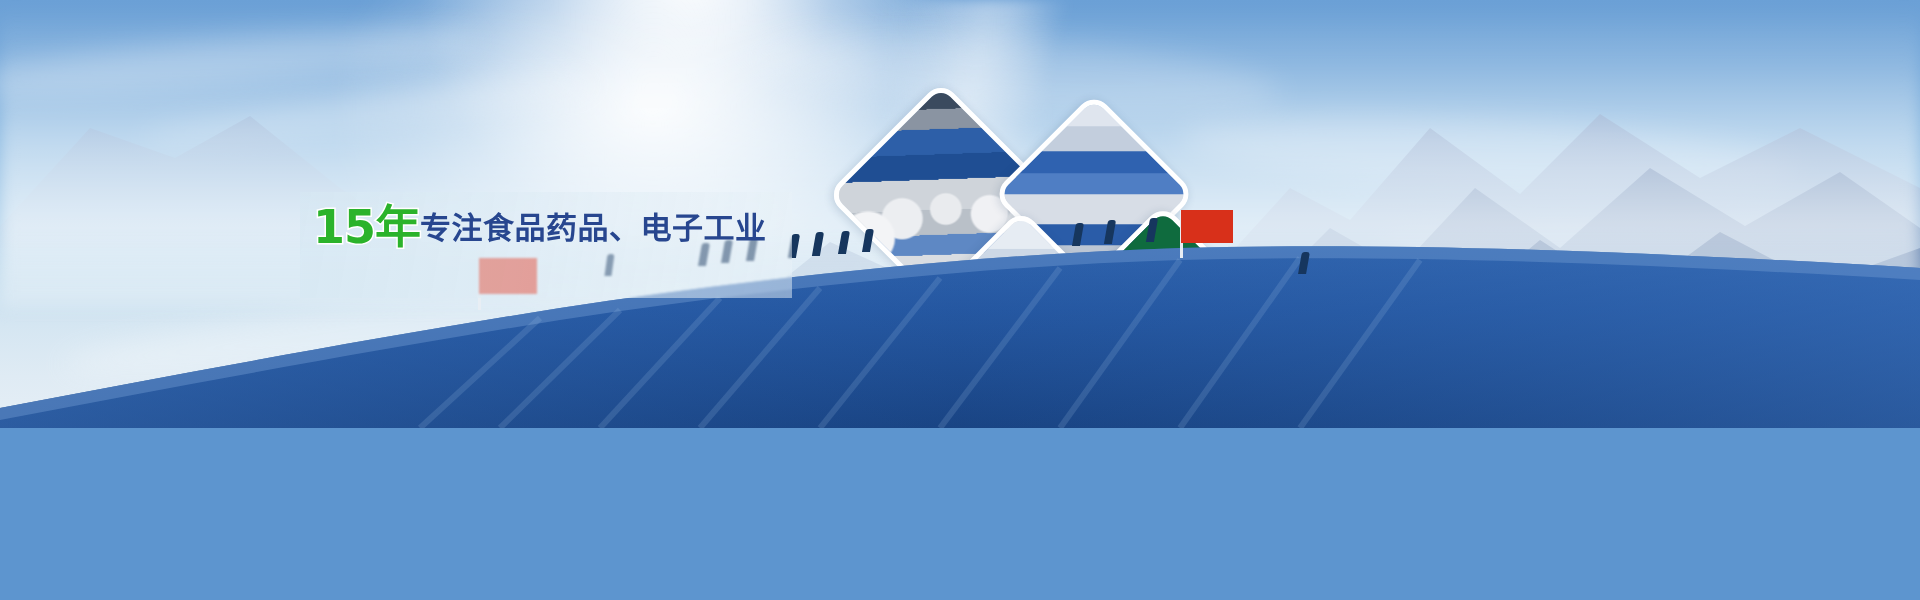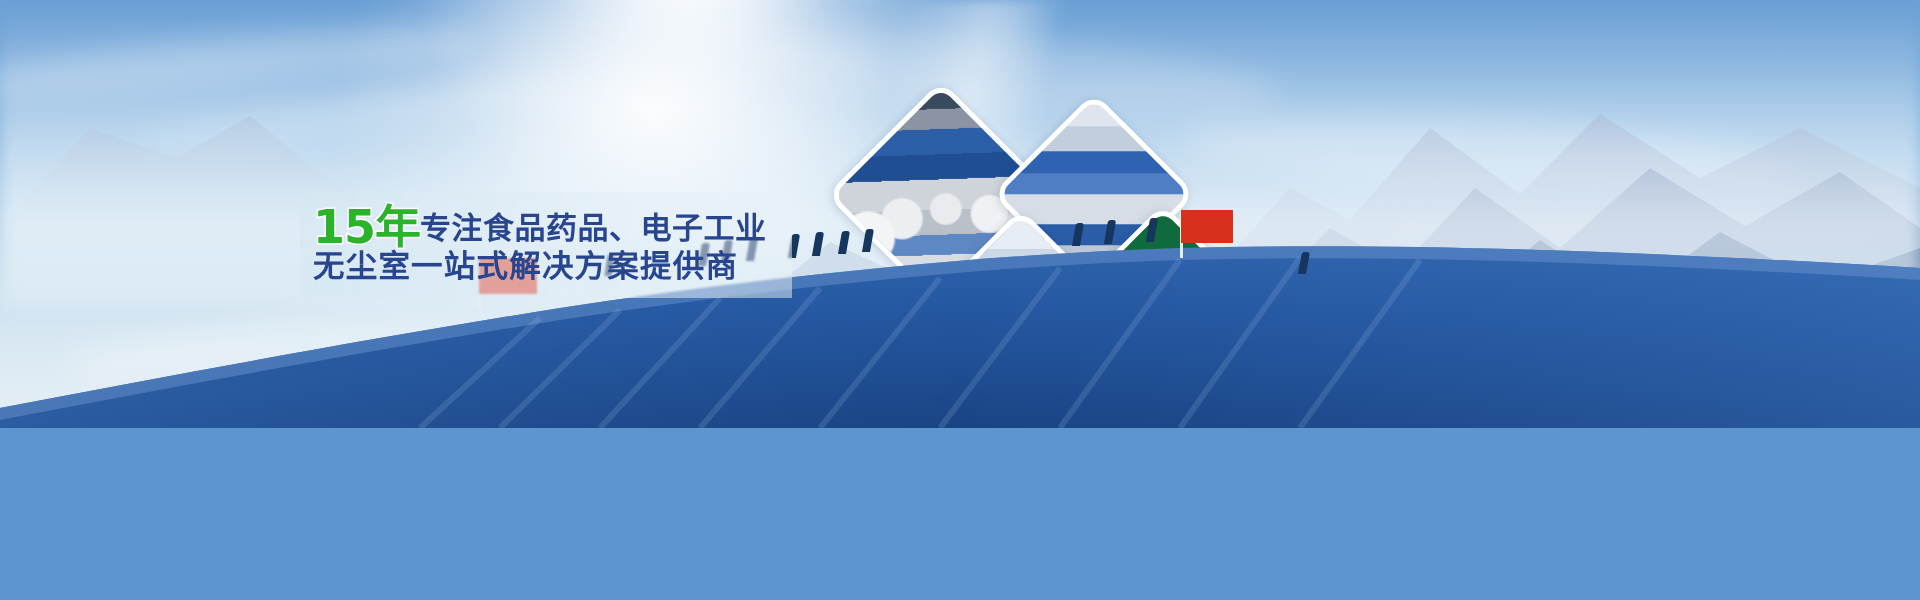--- a/index.html
+++ b/index.html
@@ -273,18 +273,15 @@
     <div class="climber" style="left:1106px;bottom:184px;width:8px;height:24px;border-radius:3px 3px 0 0;transform:skewX(-10deg);"></div>
     <div class="climber" style="left:1148px;bottom:186px;width:8px;height:24px;border-radius:3px 3px 0 0;transform:skewX(-10deg);"></div>
     <div class="climber" style="left:1300px;bottom:154px;width:8px;height:22px;border-radius:3px 3px 0 0;transform:skewX(-10deg);"></div>
   </div>
 
   <div class="text-panel"></div>
   <div class="headline">
     <span class="line line1">
       <span class="yrs">15</span><span class="yrs">年</span><span class="blue">专注食品药品、电子工业</span>
     </span>
-    <span class="line line2">
-      <span class="blue">无尘室一站式解决方案提供商</span>
-    </span>
   </div>
 
 </div>
 
 </body></html>

